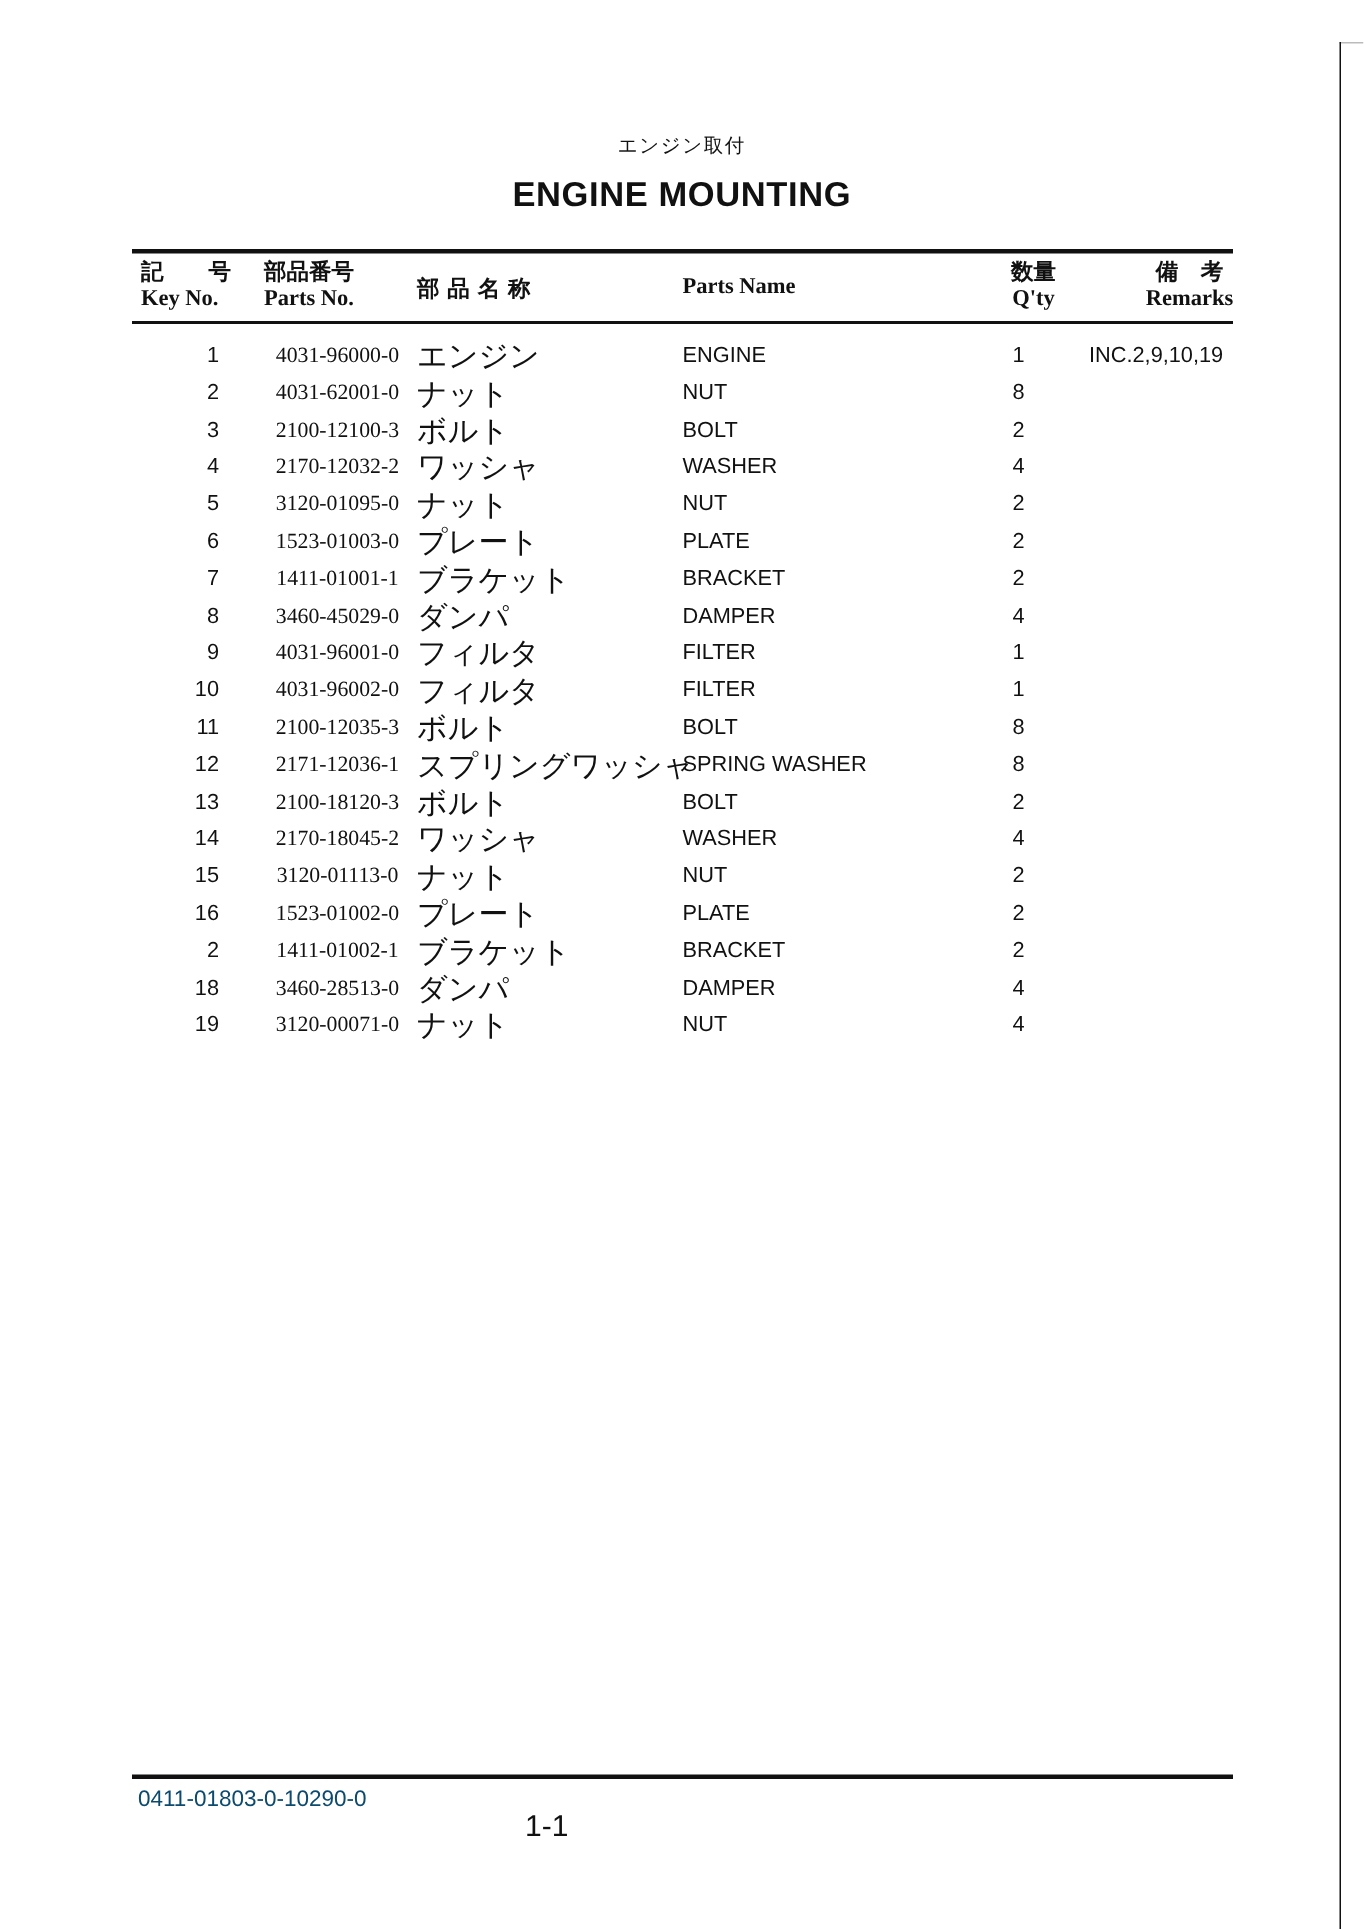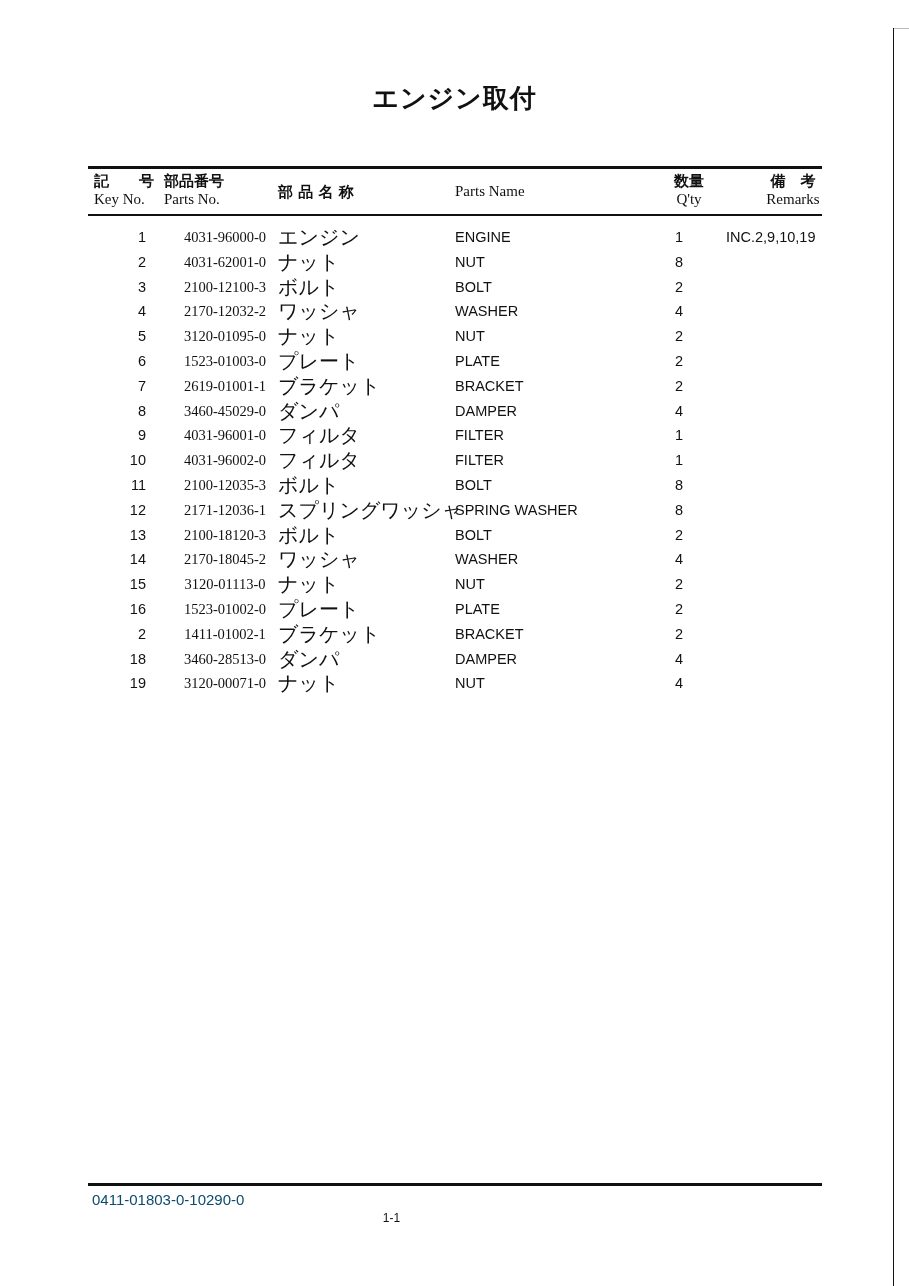--- a/index.html
+++ b/index.html
@@ -37,22 +37,22 @@
   
   .title-block {
     position: absolute;
     top: 84px;
     left: 0;
     width: 909px;
     text-align: center;
   }
   .title-jp {
     font-family: "DejaVu Sans", sans-serif;
-    font-size: 26px;
-    font-weight: bold;
+    font-size: 13px;
+    font-weight: normal;
     letter-spacing: 1px;
     line-height: 28px;
     color: #111;
   }
   .title-en {
     font-family: "Liberation Sans", sans-serif;
     font-size: 23px;
     font-weight: bold;
     letter-spacing: 0.4px;
     line-height: 30px;
@@ -81,30 +81,30 @@
   .th-jp {
     font-family: "DejaVu Sans", sans-serif;
     font-size: 15px;
     font-weight: bold;
     white-space: pre;
     color: #111;
   }
   .th-en {
     font-family: "Liberation Serif", serif;
     font-size: 15px;
-    font-weight: normal;
+    font-weight: bold;
     white-space: pre;
     color: #111;
   }
   .th-stack { position: absolute; text-align: left; }
   .th-stack.center { text-align: center; }
 
   
   .c-key     { left: 6px;   width: 86px; }
-  .c-partno  { left: 76px;  width: 120px; }
+  .c-partno  { left: 88px;  width: 120px; }
   .c-jpname  { left: 190px; width: 170px; }
   .c-enname  { left: 367px; width: 180px; }
   .c-qty     { left: 570px; width: 62px; }
   .c-remarks { left: 650px; width: 110px; }
 
   
   .tbody {
     position: relative;
     padding-top: 9px;
   }
@@ -170,34 +170,34 @@
     font-size: 15px;
     line-height: 20px;
     color: #0c4a6e;
   }
   .footer-page {
     position: absolute;
     left: 0;
     top: 1208px;
     width: 729px;
     text-align: center;
-    font-size: 12px;
+    font-size: 20px;
     line-height: 20px;
     color: #111;
-    padding-left: 27px;
   }
 </style>
 </head>
 <body>
 
 <div class="scan-edge-top"></div>
 <div class="scan-edge-right"></div>
 
 <div class="title-block">
   <div class="title-jp">エンジン取付</div>
+  <div class="title-en">ENGINE MOUNTING</div>
 </div>
 
 <div class="parts-table">
 
   <div class="rule rule-thick"></div>
 
   <div class="thead">
     <div class="th-stack c-key" style="top:3px;">
       <div class="th-jp">記　　号</div>
       <div class="th-en">Key No.</div>
@@ -273,21 +273,21 @@
       <div class="row">
         <div class="cell cell-key">6</div>
         <div class="cell cell-partno">1523-01003-0</div>
         <div class="cell cell-jpname">プレート</div>
         <div class="cell cell-enname">PLATE</div>
         <div class="cell cell-qty">2</div>
         <div class="cell cell-remarks"></div>
       </div>
       <div class="row">
         <div class="cell cell-key">7</div>
-        <div class="cell cell-partno">2619-01001-1</div>
+        <div class="cell cell-partno">1411-01001-1</div>
         <div class="cell cell-jpname">ブラケット</div>
         <div class="cell cell-enname">BRACKET</div>
         <div class="cell cell-qty">2</div>
         <div class="cell cell-remarks"></div>
       </div>
       <div class="row">
         <div class="cell cell-key">8</div>
         <div class="cell cell-partno">3460-45029-0</div>
         <div class="cell cell-jpname">ダンパ</div>
         <div class="cell cell-enname">DAMPER</div>

